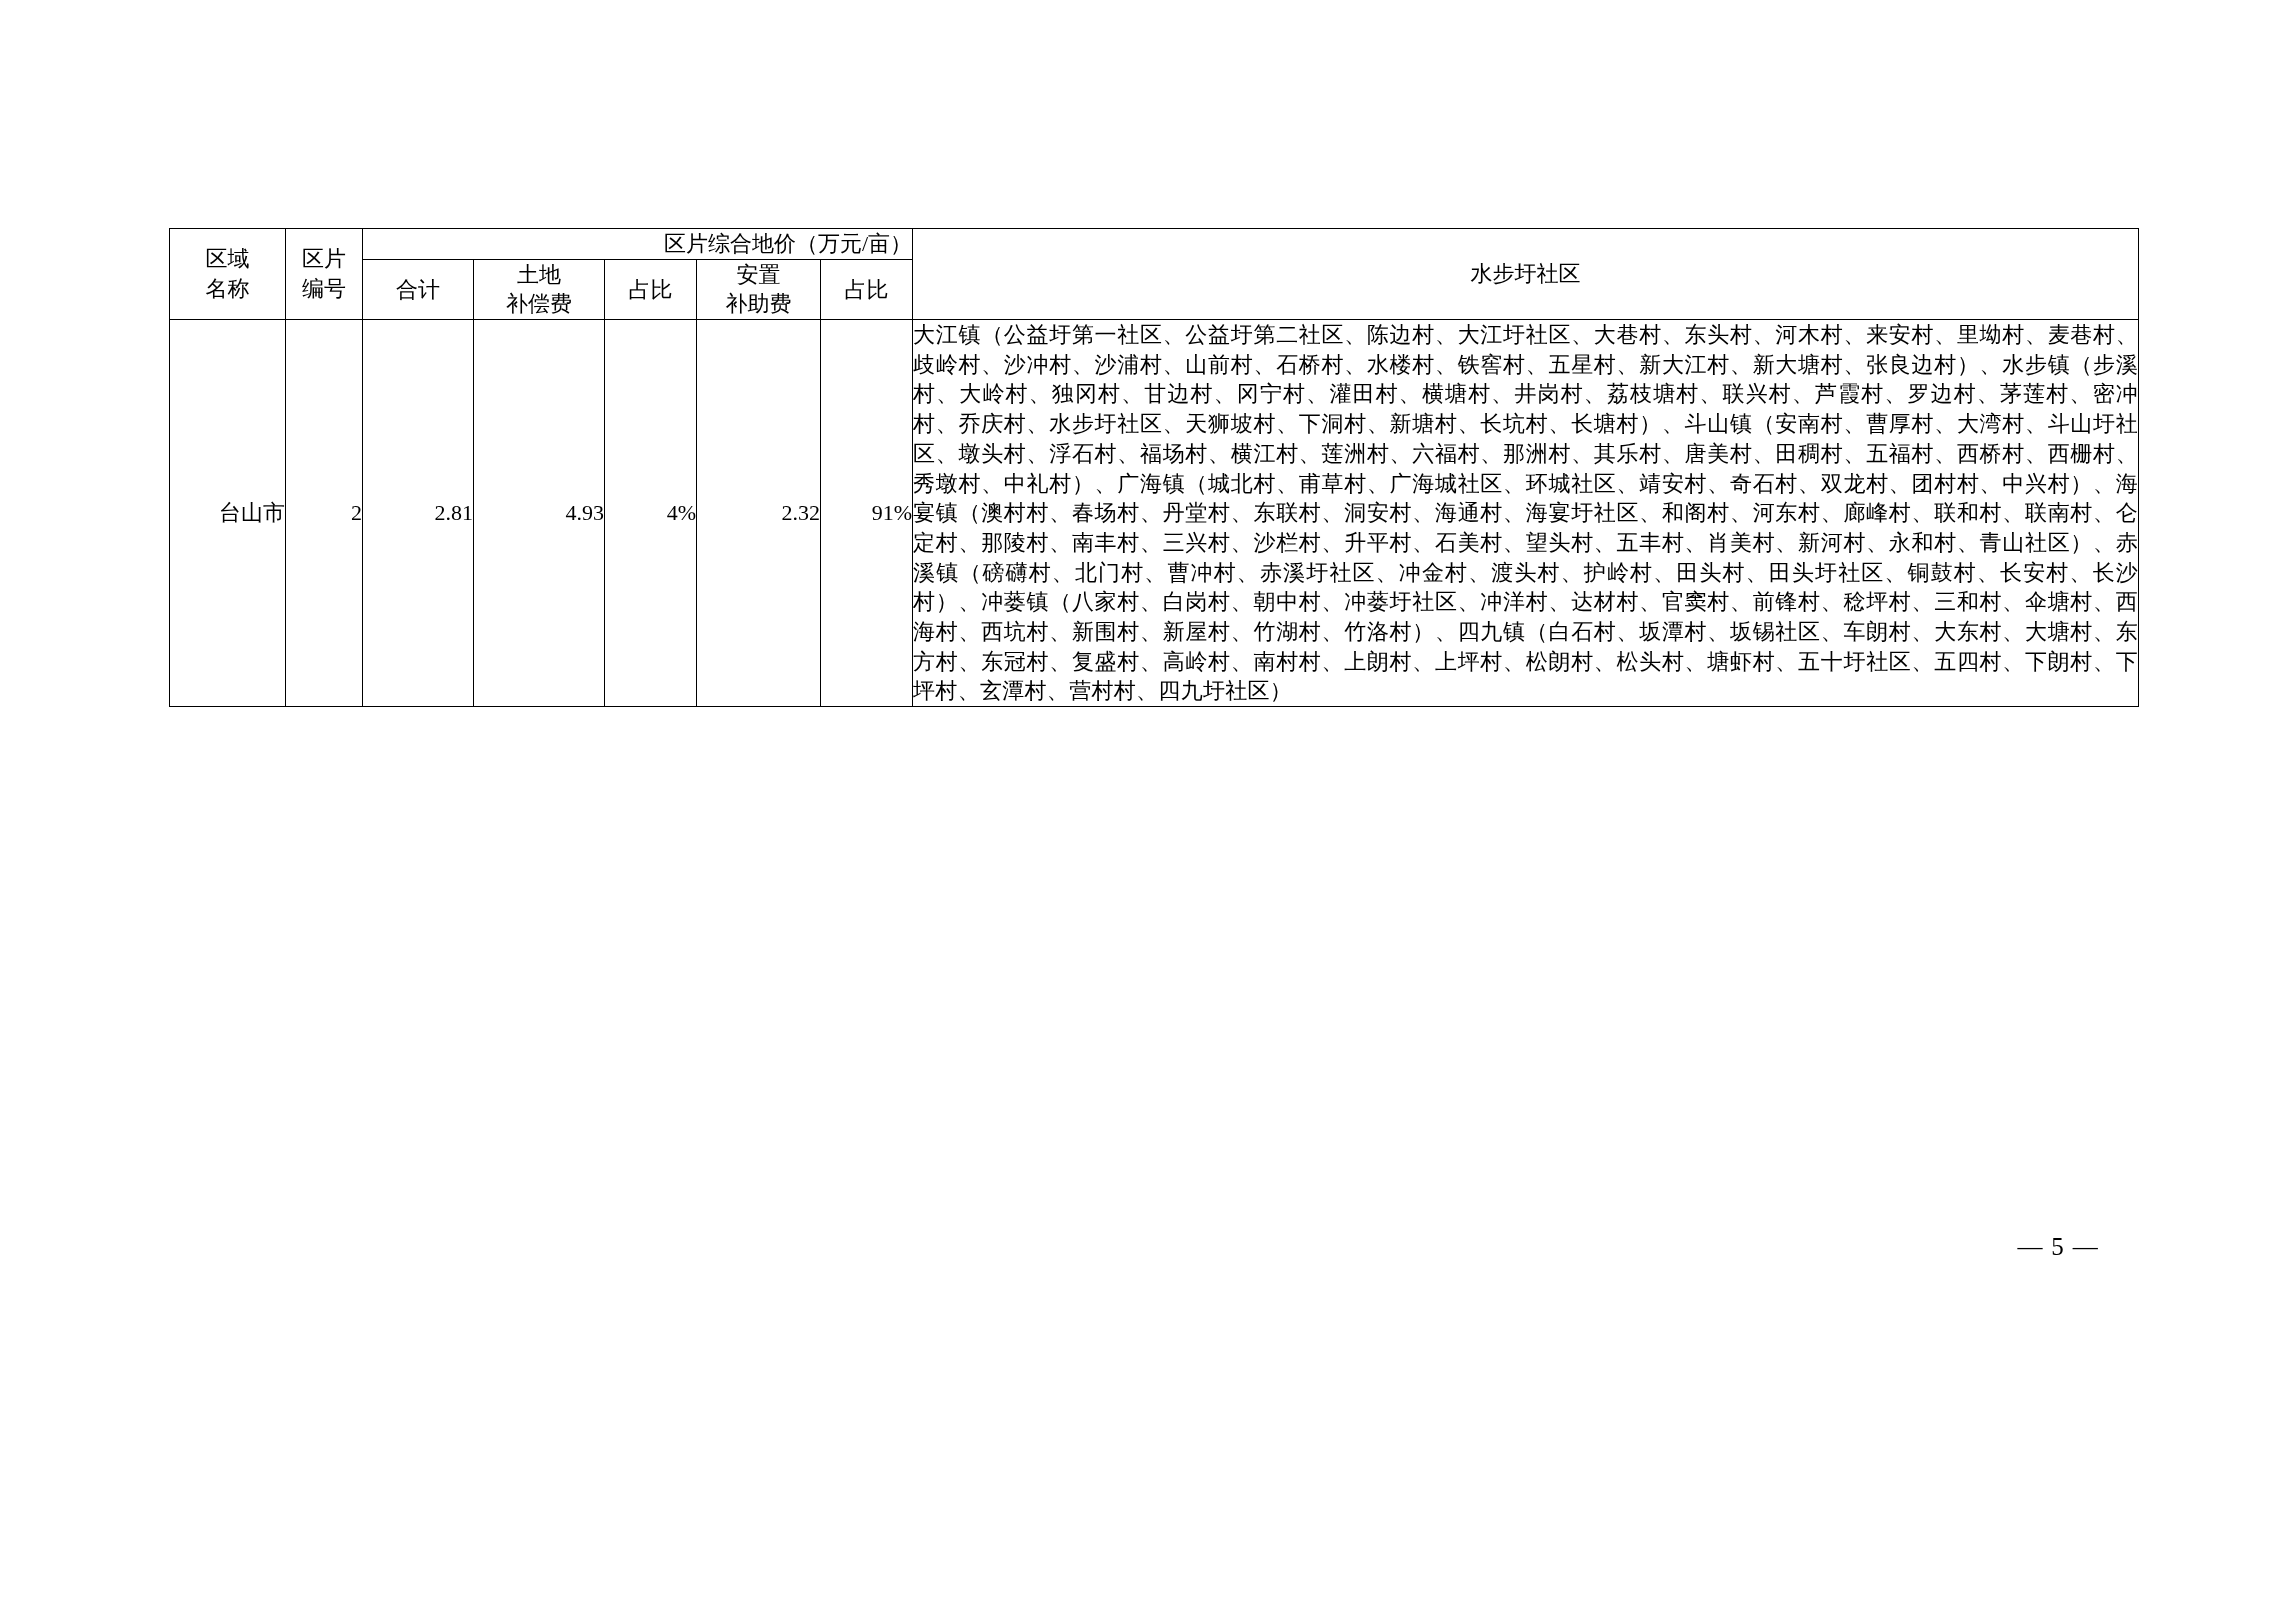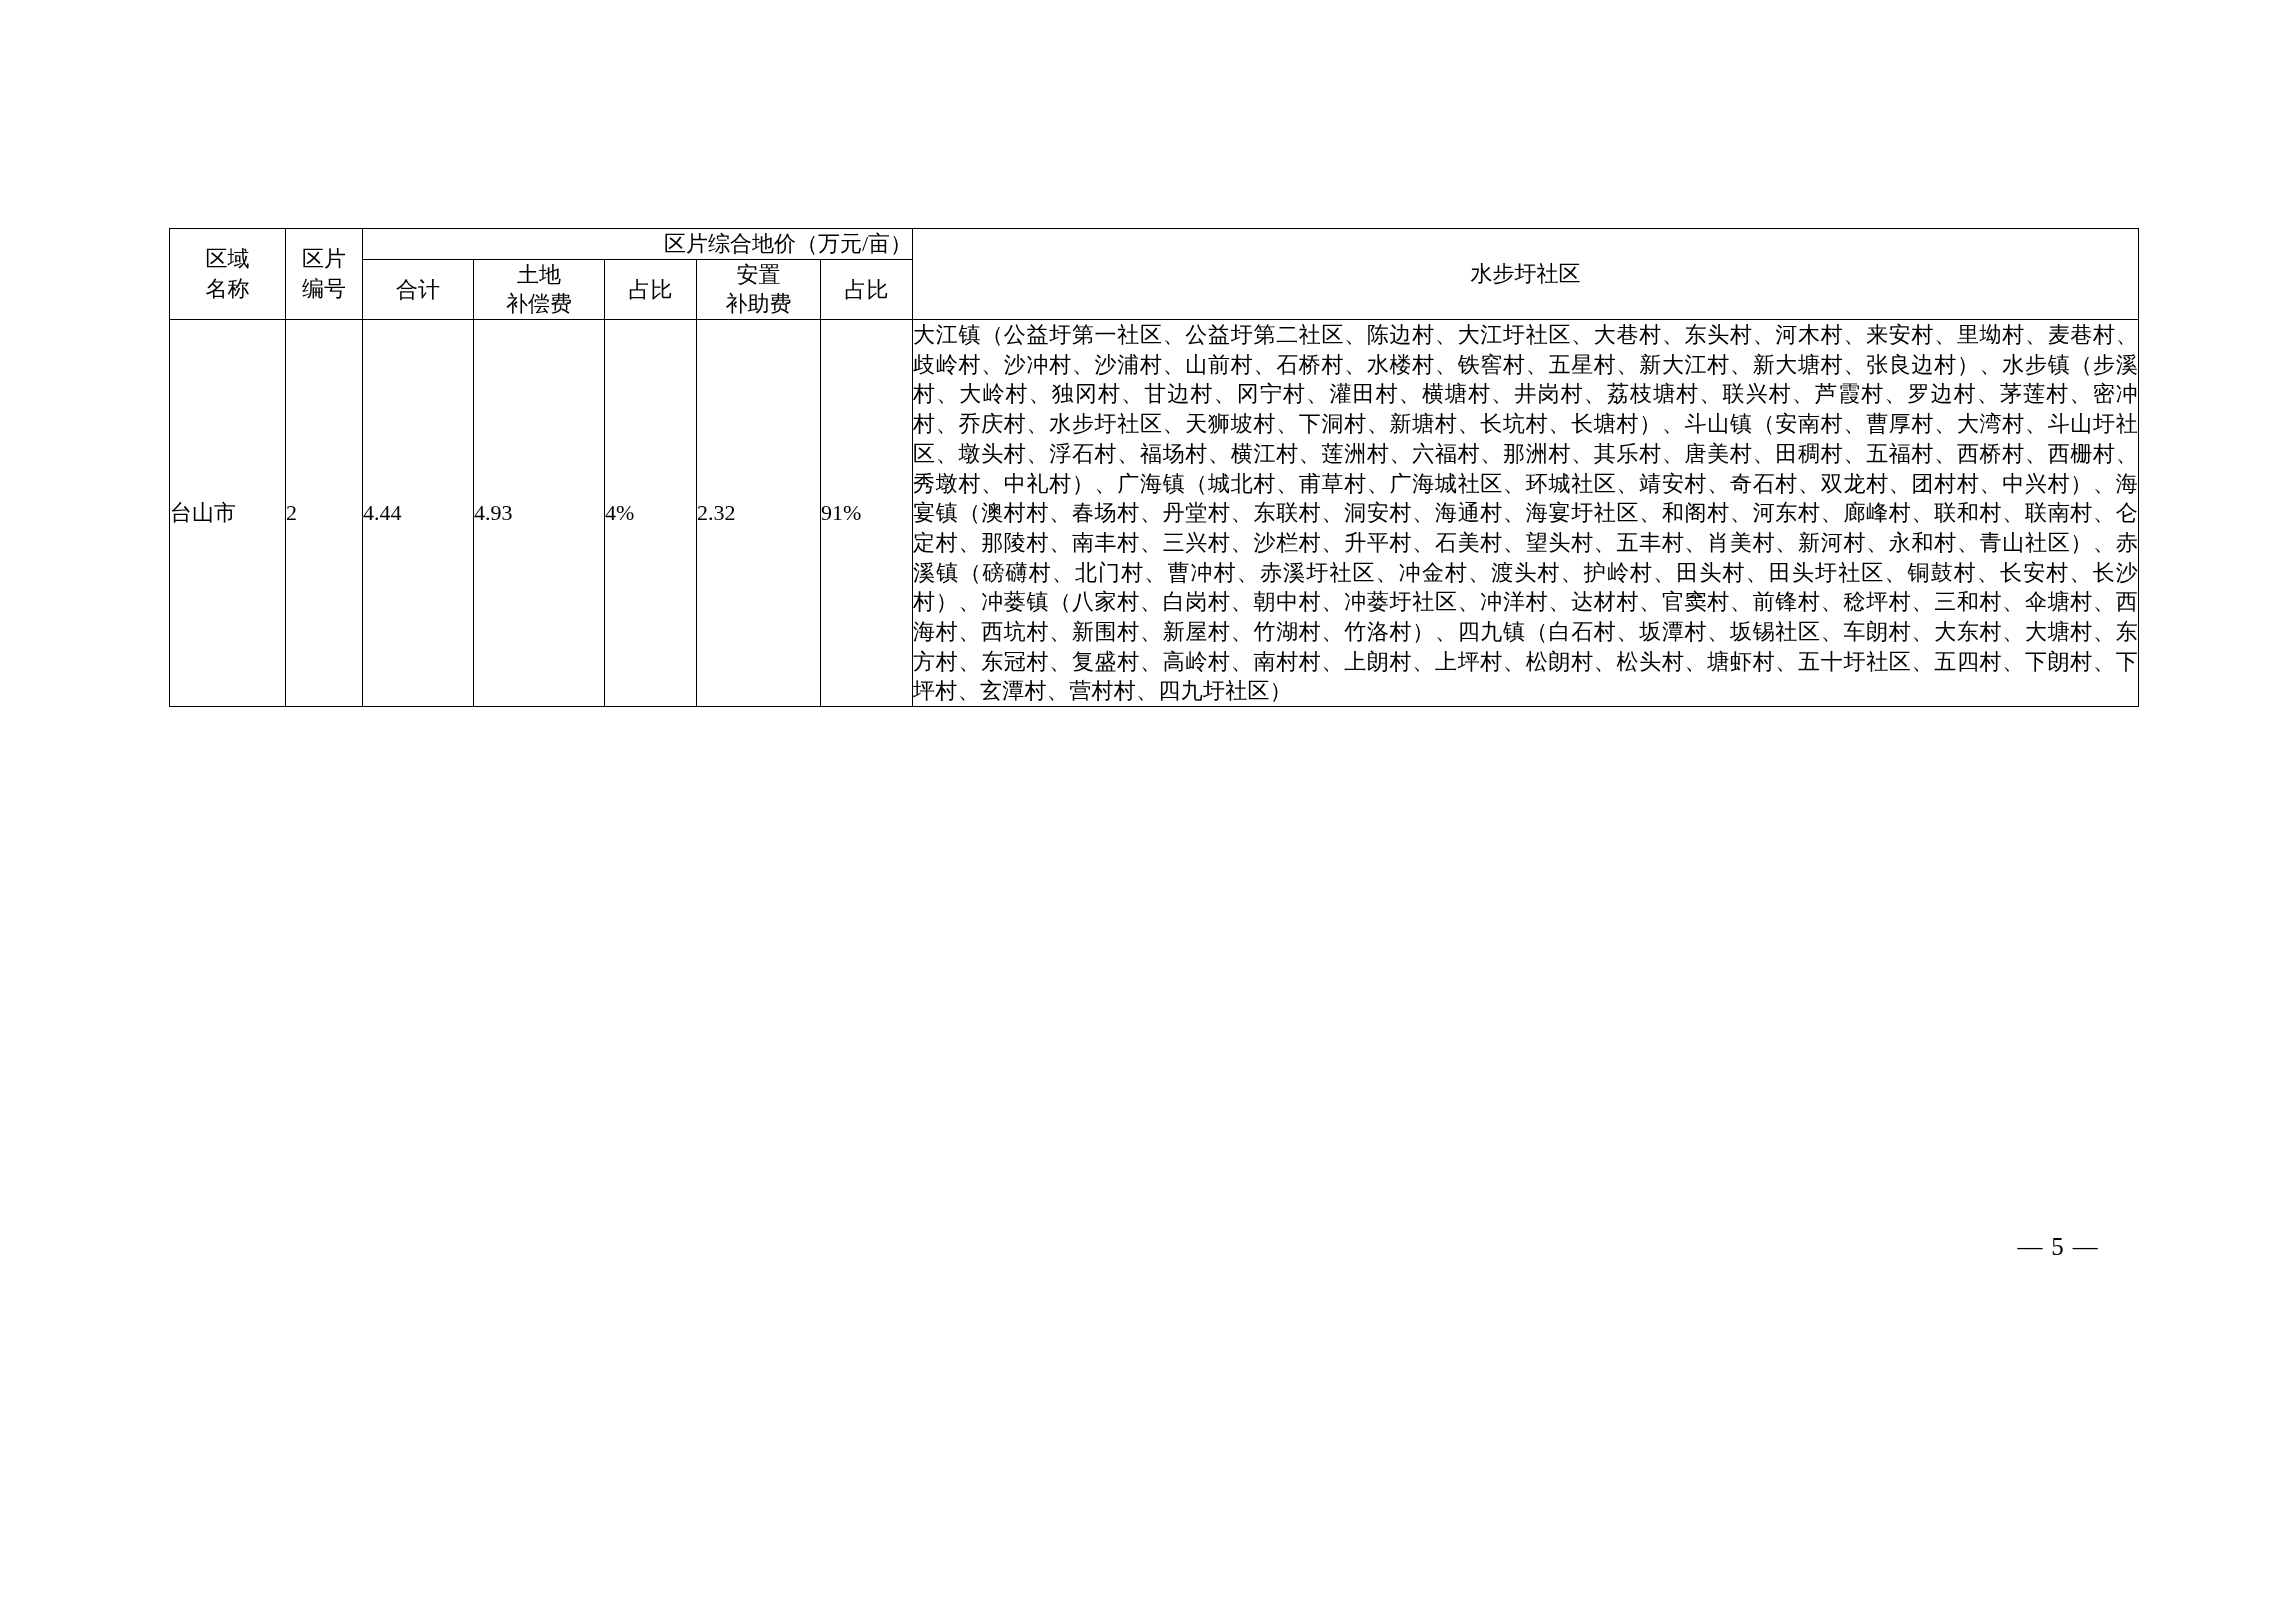--- a/index.html
+++ b/index.html
@@ -49,21 +49,21 @@
   .col-region   { width: 116px; }
   .col-code     { width: 77px; }
   .col-total    { width: 111px; }
   .col-land     { width: 131px; }
   .col-ratio1   { width: 92px; }
   .col-settle   { width: 124px; }
   .col-ratio2   { width: 92px; }
   .col-desc     { width: 1226px; }
 
   .data-cell {
-    text-align: left;
+    text-align: right;
     font-size: 23.6px;
     vertical-align: middle;
   }
   .desc-cell {
     text-align: justify;
     text-align-last: left;
     vertical-align: top;
     padding: 11.8px 17px 15.7px 17px;
     font-size: 23px;
     line-height: 1.62;
@@ -127,21 +127,21 @@
           <div>安置</div>
           <div>补助费</div>
         </th>
         <th class="hdr-cell">占比</th>
       </tr>
     </thead>
     <tbody>
       <tr>
         <td class="data-cell">台山市</td>
         <td class="data-cell">2</td>
-        <td class="data-cell">4.44</td>
+        <td class="data-cell">2.81</td>
         <td class="data-cell">4.93</td>
         <td class="data-cell">4%</td>
         <td class="data-cell">2.32</td>
         <td class="data-cell">91%</td>
         <td class="desc-cell">
           <p>大江镇（公益圩第一社区、公益圩第二社区、陈边村、大江圩社区、大巷村、东头村、河木村、来安村、里坳村、麦巷村、歧岭村、沙冲村、沙浦村、山前村、石桥村、水楼村、铁窖村、五星村、新大江村、新大塘村、张良边村）、水步镇（步溪村、大岭村、独冈村、甘边村、冈宁村、灌田村、横塘村、井岗村、荔枝塘村、联兴村、芦霞村、罗边村、茅莲村、密冲村、乔庆村、水步圩社区、天狮坡村、下洞村、新塘村、长坑村、长塘村）、斗山镇（安南村、曹厚村、大湾村、斗山圩社区、墩头村、浮石村、福场村、横江村、莲洲村、六福村、那洲村、其乐村、唐美村、田稠村、五福村、西桥村、西栅村、秀墩村、中礼村）、广海镇（城北村、甫草村、广海城社区、环城社区、靖安村、奇石村、双龙村、团村村、中兴村）、海宴镇（澳村村、春场村、丹堂村、东联村、洞安村、海通村、海宴圩社区、和阁村、河东村、廊峰村、联和村、联南村、仑定村、那陵村、南丰村、三兴村、沙栏村、升平村、石美村、望头村、五丰村、肖美村、新河村、永和村、青山社区）、赤溪镇（磅礴村、北门村、曹冲村、赤溪圩社区、冲金村、渡头村、护岭村、田头村、田头圩社区、铜鼓村、长安村、长沙村）、冲蒌镇（八家村、白岗村、朝中村、冲蒌圩社区、冲洋村、达材村、官窦村、前锋村、稔坪村、三和村、伞塘村、西海村、西坑村、新围村、新屋村、竹湖村、竹洛村）、四九镇（白石村、坂潭村、坂锡社区、车朗村、大东村、大塘村、东方村、东冠村、复盛村、高岭村、南村村、上朗村、上坪村、松朗村、松头村、塘虾村、五十圩社区、五四村、下朗村、下坪村、玄潭村、营村村、四九圩社区）</p>
         </td>
       </tr>
     </tbody>
   </table>

